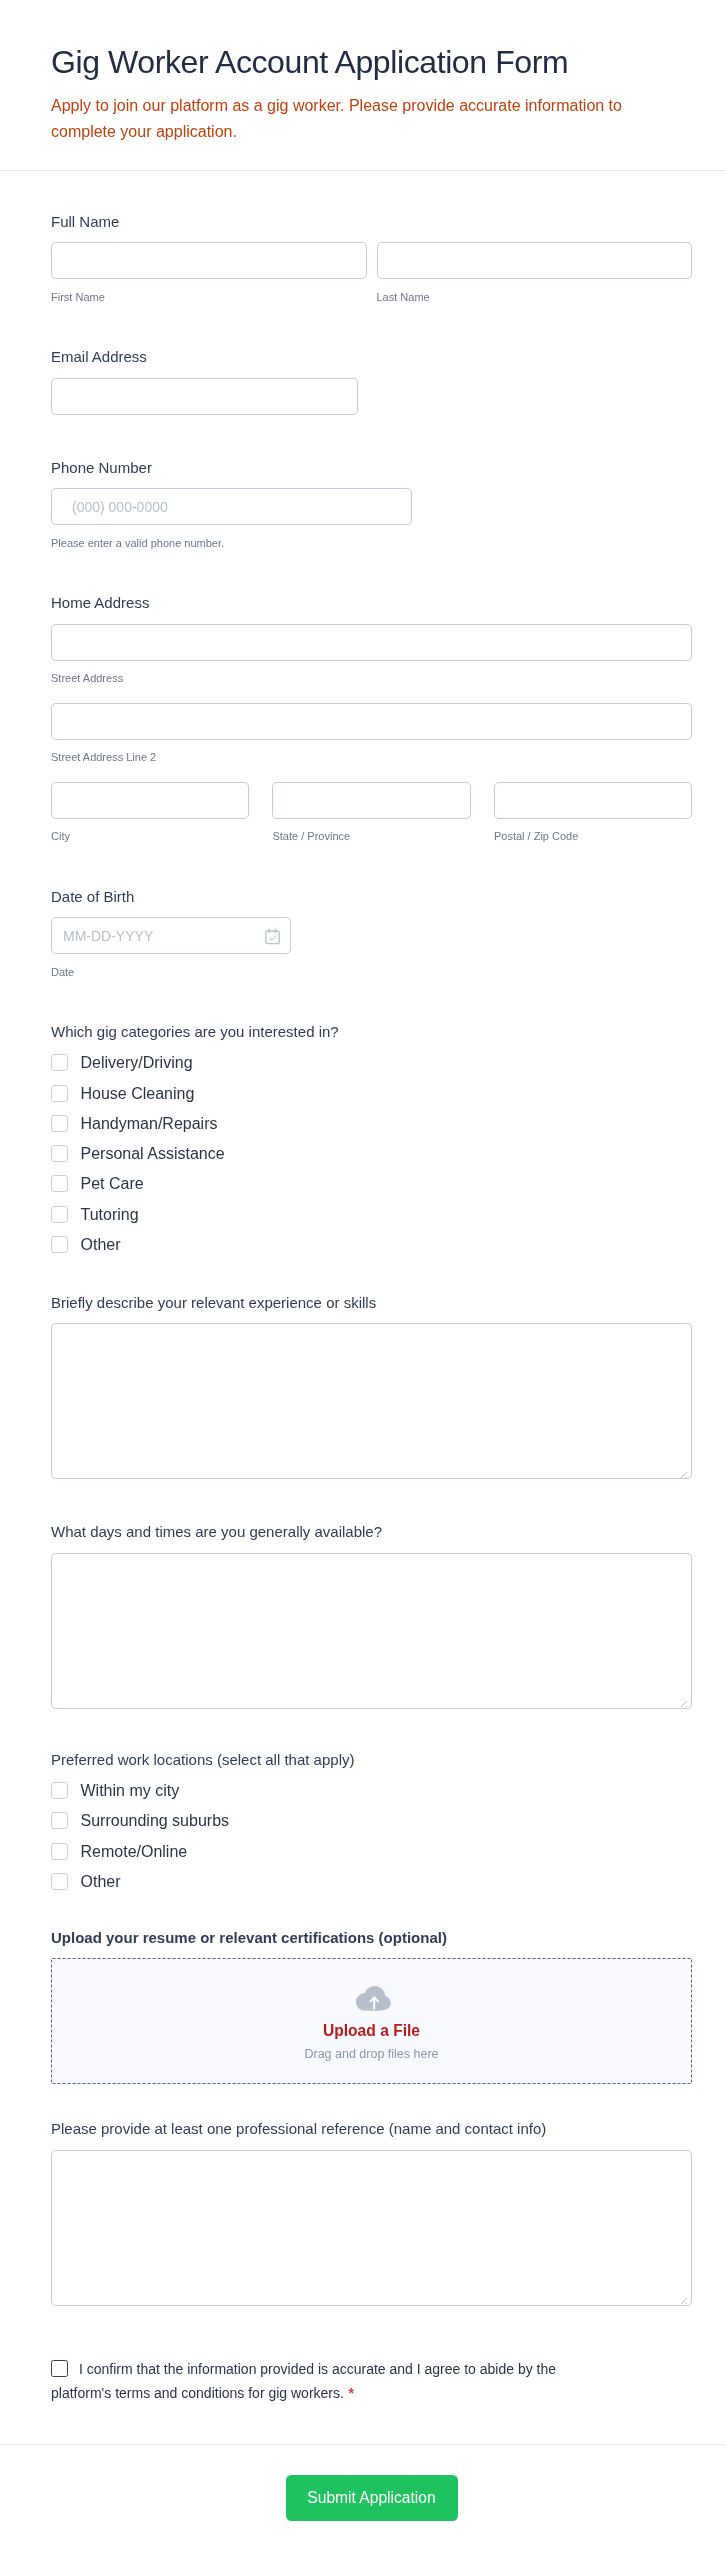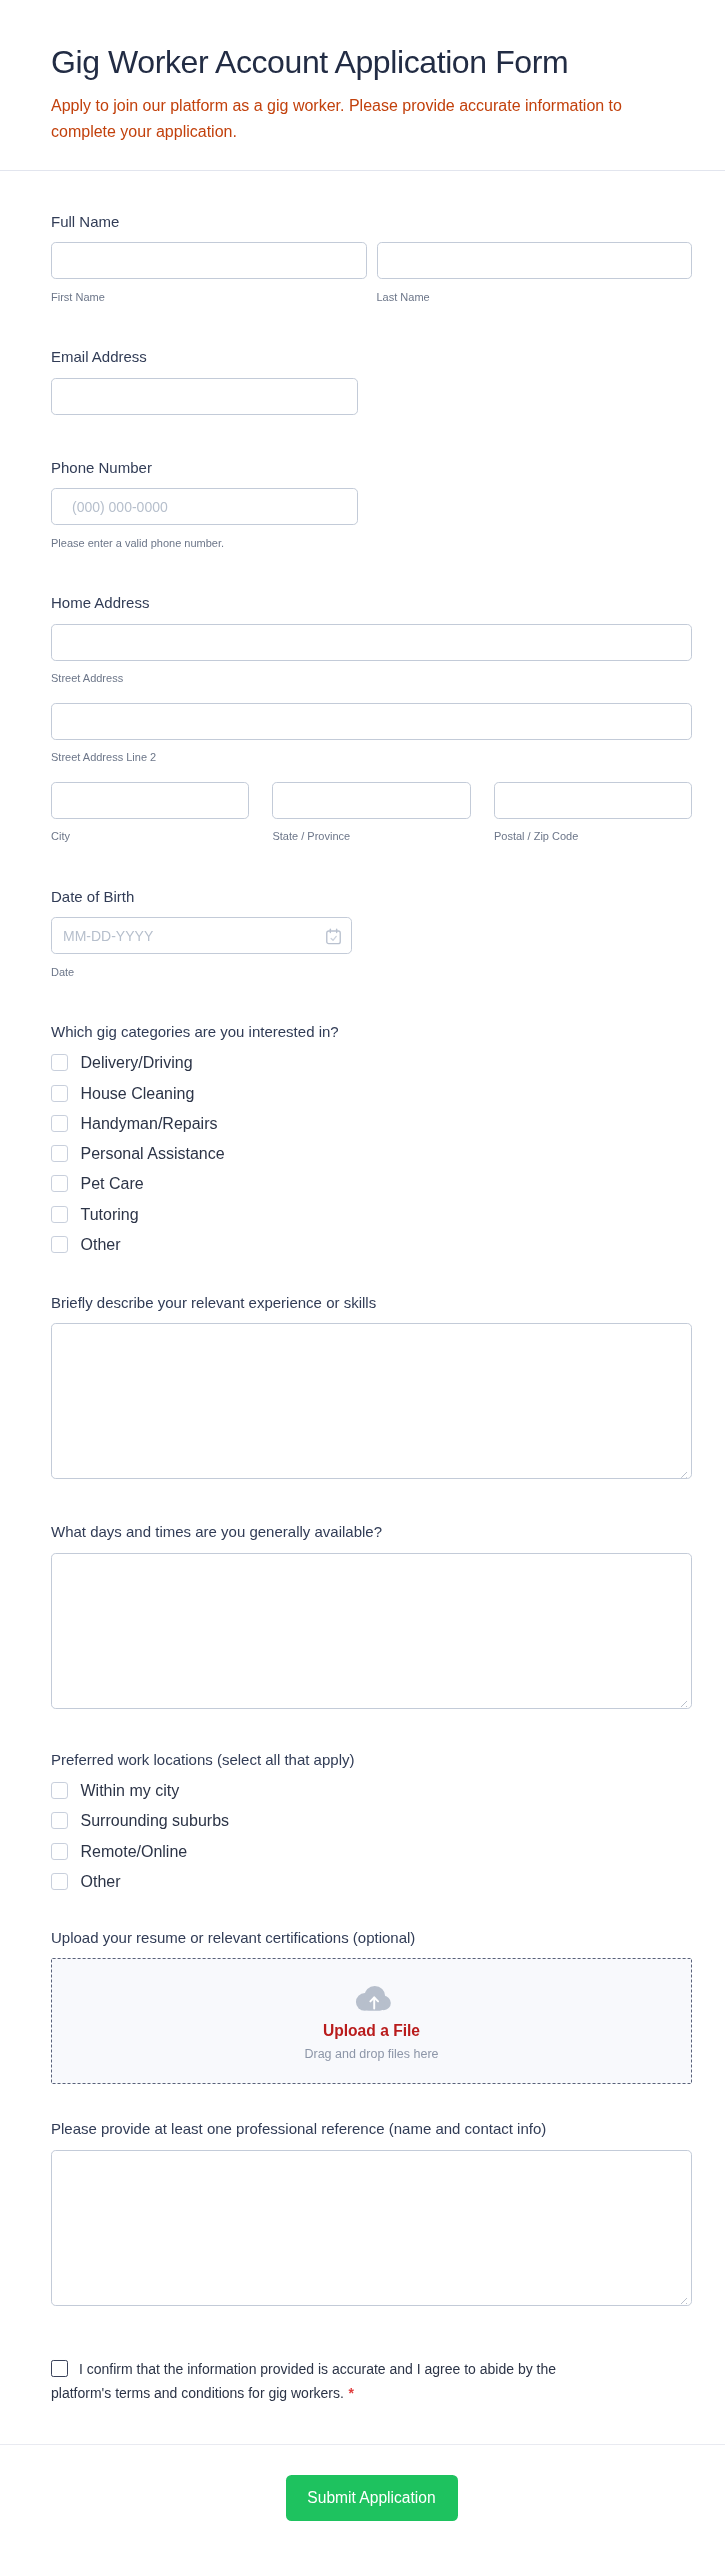--- a/index.html
+++ b/index.html
@@ -51,21 +51,21 @@
   
   .check-list{margin-top:14px;}
   .check-row{display:flex;align-items:center;margin-bottom:13.3px;cursor:pointer;}
   .check-row:last-child{margin-bottom:0;}
   .checkbox{
     box-sizing:border-box;width:17px;height:17px;border:0.8px solid #c8cfdc;border-radius:3.1px;background:#fff;flex:0 0 17px;
   }
   .check-label{font-size:16px;color:#2c3447;margin-left:12.5px;line-height:17px;}
 
   
-  .date-wrap{position:relative;width:301px;}
+  .date-wrap{position:relative;width:240px;}
   .cal-icon{position:absolute;right:9.4px;top:9.4px;width:19px;height:19px;cursor:pointer;}
 
   
   .dropzone{
     box-sizing:border-box;margin-top:12.5px;height:126px;border:0.8px dashed #59627a;border-radius:1.6px;
     background:#f8f9fc;display:flex;flex-direction:column;align-items:center;justify-content:center;cursor:pointer;
   }
   .upload-title{font-size:15.6px;font-weight:700;color:#b91c1c;margin-top:9.4px;}
   .upload-hint{font-size:12.5px;color:#8d96a8;margin-top:7px;}
 
@@ -103,21 +103,21 @@
       </div>
     </div>
 
     <div class="field">
       <div class="q-label">Email Address</div>
       <input class="text-input w-half" style="width: 307px;" type="text">
     </div>
 
     <div class="field">
       <div class="q-label">Phone Number</div>
-      <input class="text-input" style="width: 307px; padding-left: 20px;" type="text" placeholder="(000) 000-0000">
+      <input class="text-input" style="width: 361px; padding-left: 20px;" type="text" placeholder="(000) 000-0000">
       <div class="hint">Please enter a valid phone number.</div>
     </div>
 
     <div class="field">
       <div class="q-label">Home Address</div>
       <input class="text-input" type="text" style="">
       <div class="sub-label">Street Address</div>
 
       <input class="text-input" style="margin-top: 17px;" type="text">
       <div class="sub-label">Street Address Line 2</div>
@@ -214,21 +214,21 @@
           <span class="check-label">Remote/Online</span>
         </div>
         <div class="check-row">
           <span class="checkbox"></span>
           <span class="check-label">Other</span>
         </div>
       </div>
     </div>
 
     <div class="field" style="margin-top:39px;">
-      <div class="q-label" style="margin-bottom:12px;">Upload your resume or relevant certifications (optional)</div>
+      <div class="q-label" style="margin-bottom:12px;font-weight:bold;">Upload your resume or relevant certifications (optional)</div>
       <div class="dropzone">
         <svg width="44" height="31" viewBox="0 0 78 56">
           <circle cx="26" cy="36" r="16" fill="#b7bfcc"></circle>
           <circle cx="44" cy="26" r="19" fill="#b7bfcc"></circle>
           <circle cx="60" cy="38" r="13" fill="#b7bfcc"></circle>
           <rect x="24" y="34" width="38" height="18" rx="9" fill="#b7bfcc"></rect>
           <line x1="43" y1="48" x2="43" y2="28" stroke="#ffffff" stroke-width="3.5" stroke-linecap="round"></line>
           <polyline points="36,35 43,28 50,35" fill="none" stroke="#ffffff" stroke-width="3.5" stroke-linecap="round" stroke-linejoin="round"></polyline>
         </svg>
         <div class="upload-title">Upload a File</div>

